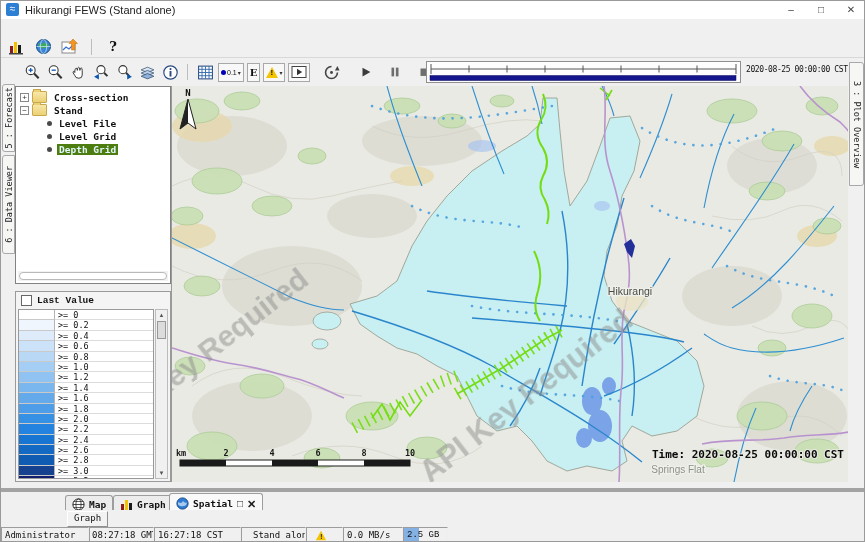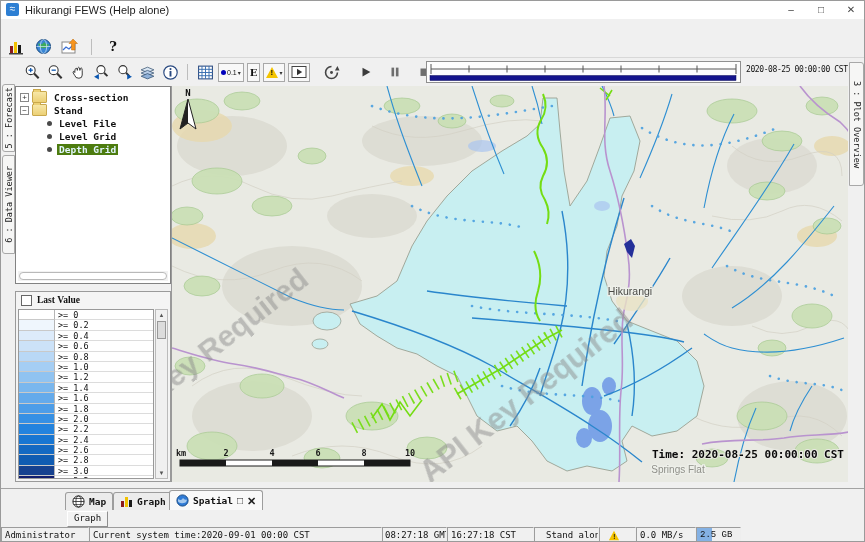--- a/index.html
+++ b/index.html
@@ -70,38 +70,38 @@
           font-family:"DejaVu Sans Mono",monospace;padding:0 2px;}
   .tlabel.sel{background:#4d7c0f;color:#e2f6ff;}
   .tree-hscroll{position:absolute;left:2px;right:2px;bottom:2px;height:10px;background:#f2f2f2;}
   .tree-hthumb{position:absolute;left:1px;right:1px;top:1px;bottom:1px;background:#fff;border:1px solid #b9b9b9;border-radius:4px;}
 
   
   .legendpanel{position:absolute;left:14px;top:290px;width:156px;height:191px;background:#f4f4f4;
                border:1px solid #9a9a9a;box-sizing:border-box;}
   .lg-head{height:16px;display:flex;align-items:center;gap:5px;padding-left:5px;}
   .lg-chk{width:9px;height:9px;border:1px solid #666;background:#fff;}
-  .lg-chklabel{font-size:9.5px;font-weight:600;font-family:Liberation Serif, serif;color:#111;}
+  .lg-chklabel{font-size:9.5px;font-weight:600;font-family:Liberation Mono, monospace;color:#111;}
   .lg-table{position:absolute;left:2px;top:17px;right:16px;bottom:2px;border:1px solid #999;
             background:#fff;overflow:hidden;}
   .lg-row{display:flex;height:10.4px;box-sizing:border-box;}
   .lg-sw{width:36px;border-right:1px solid #b5b5b5;border-bottom:1px solid #c9c9c9;box-sizing:border-box;}
   .lg-lb{flex:1;font-size:8.5px;font-family:"DejaVu Sans Mono",monospace;color:#111;
          border-bottom:1px solid #dcdcdc;line-height:10px;padding-left:3px;box-sizing:border-box;}
   .lg-scroll{position:absolute;top:17px;right:2px;bottom:2px;width:13px;background:#f0f0f0;border:1px solid #bbb;box-sizing:border-box;}
   .lg-arr{display:block;text-align:center;font-size:6px;color:#555;line-height:10px;}
   .lg-arr.bot{position:absolute;bottom:0;left:0;right:0;}
   .lg-thumb{position:absolute;left:1px;right:1px;top:11px;height:16px;background:#dcdcdc;border:1px solid #999;}
 
   
   .mappanel{position:absolute;left:170px;top:85px;width:677px;height:396px;background:#e9eae3;
             border-left:1px solid #9a9a9a;box-sizing:border-box;overflow:hidden;}
 
   
-  .tabsrow{position:absolute;left:0;top:487px;width:865px;height:22px;background:#f0f0f0;border-top:1px solid #a3a3a3;}
+  .tabsrow{position:absolute;left:0;top:487px;width:865px;height:22px;background:#f0f0f0;border-top:4px solid #a3a3a3;}
   .btab{position:absolute;height:18px;top:3px;background:#ececec;border:1px solid #9d9d9d;border-bottom:none;
         border-radius:3px 3px 0 0;display:flex;align-items:center;gap:4px;padding:0 6px;box-sizing:border-box;}
   .btab.active{height:20px;top:1px;background:#f9f9f9;}
   .btab-label{font-size:9.5px;font-weight:600;font-family:"DejaVu Sans Mono",monospace;color:#111;}
   .btab-ctl{font-size:10px;color:#222;line-height:10px;}
   .btab-ctl.x{font-weight:bold;font-size:11px;}
 
   
   .logsrow{position:absolute;left:0;top:509px;width:865px;height:17px;background:#f0f0f0;}
   .logs-btn{position:absolute;left:66px;top:1px;height:14px;padding:0 6px;background:#f2f2f2;
@@ -118,21 +118,21 @@
   .st-warn{display:flex;align-items:center;justify-content:flex-start;padding-left:8px;}
   .st-warn .warn-tri{transform:scale(0.85);}
 </style>
 </head>
 <body>
 
 <div id="app">
 
   <div class="titlebar">
     <span class="app-icon">≈</span>
-    <span class="title-text">Hikurangi FEWS  (Help alone)</span>
+    <span class="title-text">Hikurangi FEWS  (Stand alone)</span>
     <span class="win-btns">
       <span class="win-btn">–</span>
       <span class="win-btn">□</span>
       <span class="win-btn">✕</span>
     </span>
   </div>
 
 
   <div class="toolbar1">
     <span class="tb-icon">
@@ -624,21 +624,20 @@
       <span class="btab-ctl x">✕</span>
     </div>
   </div>
 
   <div class="logsrow">
     <span class="logs-btn">Graph</span>
   </div>
 
   <div class="statusbar">
     <span class="st-seg" style="width:88px;">Administrator</span>
-    <span class="st-seg" style="width:293px;">Current system time:2020-09-01 00:00 CST</span>
     <span class="st-seg" style="width:65px;padding-left:2px;">08:27:18 GMT</span>
     <span class="st-seg" style="width:87px;">16:27:18 CST</span>
     <span class="st-seg" style="width:65px;padding-left:11px;">Stand alone</span>
     <span class="st-seg st-warn" style="width:37px;">
       <span class="warn-tri">
           <i>!</i>
         </span>
     </span>
     <span class="st-seg" style="width:60px;">0.0 MB/s</span>
     <span class="st-seg" style="width:45px;font-family:Liberation Mono, monospace;">

